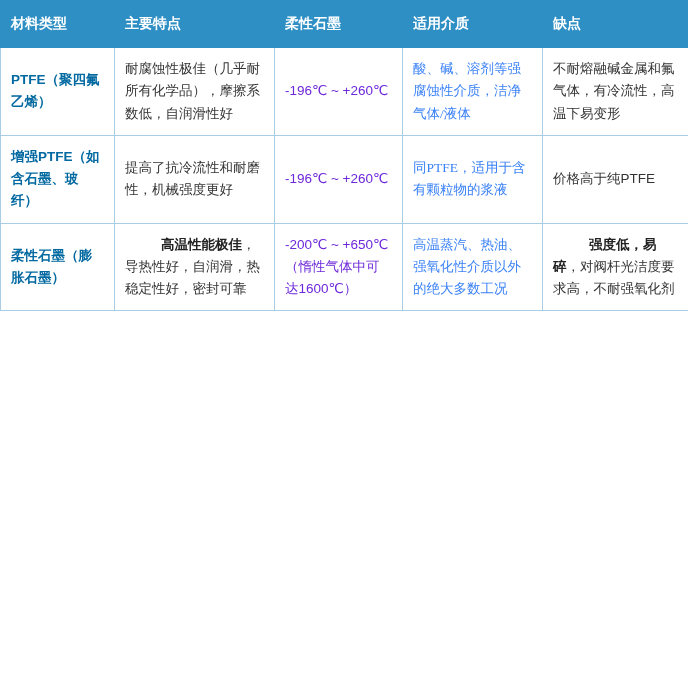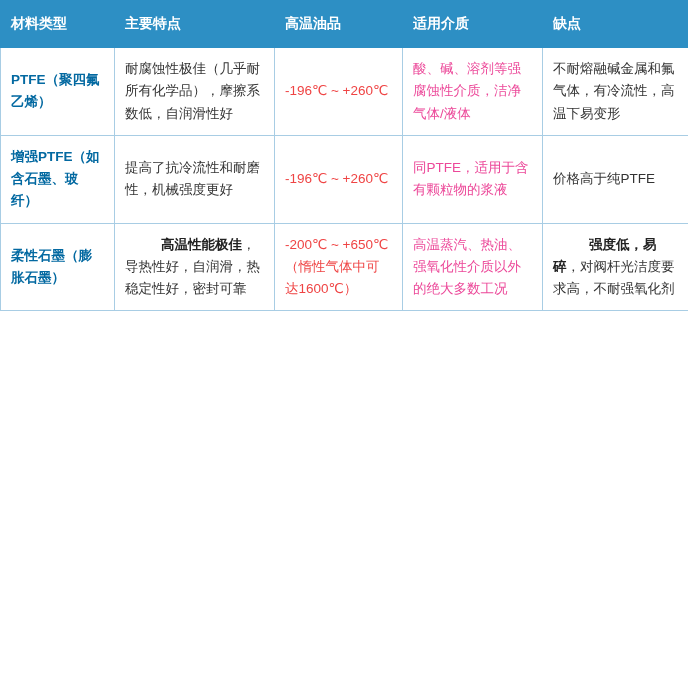--- a/index.html
+++ b/index.html
@@ -49,22 +49,22 @@
   col.c2 { width: 160px; }
   col.c3 { width: 128px; }
   col.c4 { width: 140px; }
   col.c5 { width: 146px; }
 
   td.col-name {
     font-weight: bold;
     color: #0369a1;
   }
   td.col-feature { color: #333333; }
-  td.col-temp { color: #ef4444; }
-  td.col-media { color: #ec4899; }
+  td.col-temp { color: #6d28d9; }
+  td.col-media { color: #3b82f6; font-family: Liberation Serif, serif; }
   td.col-drawback { color: #333333; }
 
   .hl {
     font-weight: bold;
     color: #222222;
     margin-left: 36px;
   }
   tbody tr { background: #ffffff; }
 </style>
 </head>
@@ -76,21 +76,21 @@
       <col class="c1">
         <col class="c2">
         <col class="c3">
         <col class="c4">
         <col class="c5">
     </colgroup>
     <thead>
       <tr>
         <th>材料类型</th>
         <th>主要特点</th>
-        <th>高温油品</th>
+        <th>柔性石墨</th>
         <th>适用介质</th>
         <th>缺点</th>
       </tr>
     </thead>
     <tbody>
       <tr>
         <td class="col-name">PTFE（聚四氟乙烯）</td>
         <td class="col-feature">耐腐蚀性极佳（几乎耐所有化学品），摩擦系数低，自润滑性好</td>
         <td class="col-temp">-196℃ ~ +260℃</td>
         <td class="col-media">酸、碱、溶剂等强腐蚀性介质，洁净气体/液体</td>

